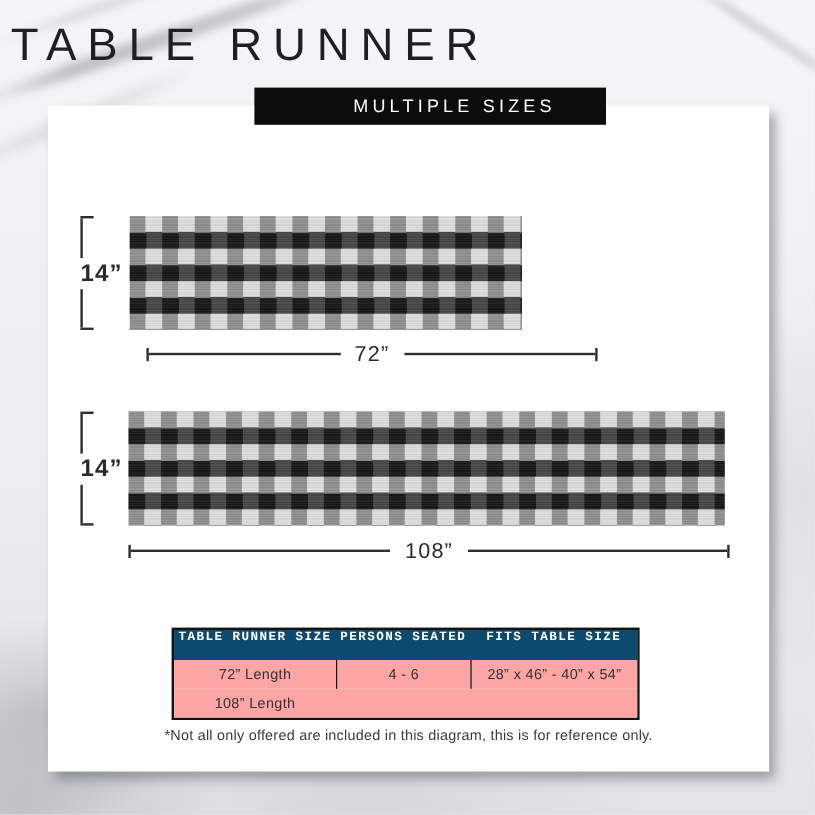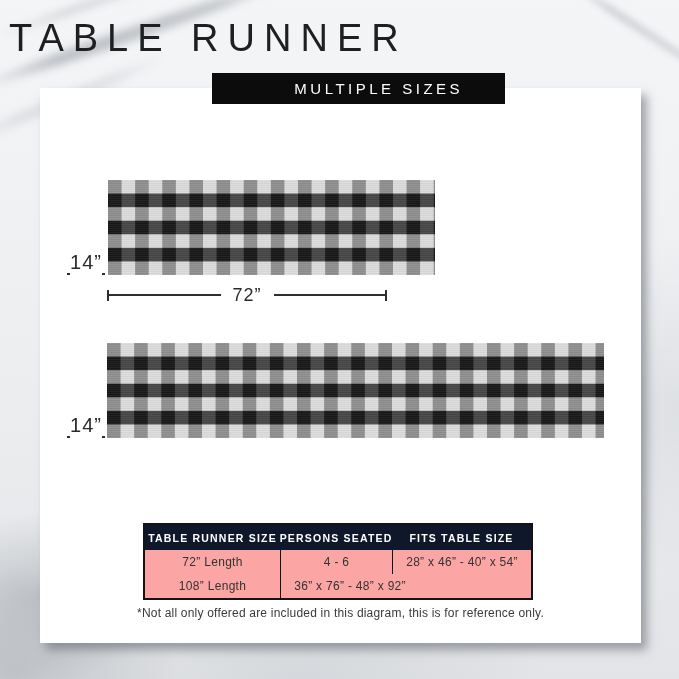--- a/index.html
+++ b/index.html
@@ -43,39 +43,39 @@
   .runner{
     position:absolute;height:95px;
     background-image:
       repeating-linear-gradient(0deg, rgba(255,255,255,0.05) 0 1px, rgba(0,0,0,0.035) 1px 2px),
       conic-gradient(var(--check-white) 0 25%, var(--check-darkgray) 0 50%, var(--check-black) 0 75%, var(--check-gray) 0 100%);
     background-size:100% 100%, 27.15px 27.15px;
   }
   .runner.r72{left:108px;top:180px;width:327px;}
   .runner.r108{left:107px;top:343px;width:497px;}
 
-  .vdim{position:absolute;left:67px;width:38px;display:flex;flex-direction:row;align-items:flex-end;}
+  .vdim{position:absolute;left:67px;width:38px;display:flex;flex-direction:column;align-items:flex-start;font-weight:bold;}
   .vdim.d1{top:180px;height:95px;}
   .vdim.d2{top:343px;height:95px;}
   .vcap{width:11px;height:2px;background:#2f2f2f;}
   .vseg{width:2px;flex:1;background:#2f2f2f;}
   .vlabel{font-size:20px;color:#2b2b2b;letter-spacing:1px;line-height:1;margin:3px 0;white-space:nowrap;}
 
   .hdim{position:absolute;display:flex;align-items:center;height:20px;}
-  .hdim.d1{left:107px;top:285px;width:280px;}
+  .hdim.d1{left:122px;top:285px;width:376px;}
   .hdim.d2{left:107px;top:449px;width:501px;}
   .htick{width:2px;height:11px;background:#2f2f2f;}
   .hseg{flex:1;height:2px;background:#2f2f2f;}
   .hlabel{font-size:18px;color:#2b2b2b;letter-spacing:1px;margin:0 12px;white-space:nowrap;line-height:1;}
 
   .sizetable{
     position:absolute;left:143px;top:523px;width:390px;
     border:2px solid #131313;box-sizing:border-box;background:#fff;
   }
-  .thead{display:flex;background:#0f172a;color:#fff;height:25px;align-items:center;}
+  .thead{display:flex;background:#0c4a6e;color:#fff;height:25px;align-items:flex-start;font-family:Liberation Mono, monospace;}
   .th{display:flex;align-items:center;justify-content:center;
       font-size:10.5px;font-weight:bold;letter-spacing:1.2px;white-space:nowrap;}
   .trow{display:flex;height:24px;background:#fca5a5;}
   .td{display:flex;align-items:center;justify-content:center;
       font-size:12px;color:#333333;letter-spacing:.3px;white-space:nowrap;box-sizing:border-box;}
   .trow .td + .td{border-left:1.5px solid #131313;}
   .c1{width:35%;}.c2{width:29%;}.c3{width:36%;}
 
   .footnote{
     position:absolute;left:40px;top:606px;width:601px;text-align:center;
@@ -118,33 +118,39 @@
   </div>
 
   <div class="vdim d2">
     <div class="vcap"></div>
     <div class="vseg"></div>
     <div class="vlabel">14”</div>
     <div class="vseg"></div>
     <div class="vcap"></div>
   </div>
   <div class="runner r108"></div>
+  <div class="hdim d2">
+    <div class="htick"></div>
+    <div class="hseg"></div>
+    <div class="hlabel">108”</div>
+    <div class="hseg"></div>
+    <div class="htick"></div>
+  </div>
 
   <div class="sizetable">
     <div class="thead">
       <div class="th c1">TABLE RUNNER SIZE</div>
       <div class="th c2">PERSONS SEATED</div>
       <div class="th c3">FITS TABLE SIZE</div>
     </div>
     <div class="trow">
       <div class="td c1">72” Length</div>
       <div class="td c2">4 - 6</div>
       <div class="td c3">28” x 46” - 40” x 54”</div>
     </div>
     <div class="trow">
       <div class="td c1">108” Length</div>
-      <div class="td c3">36” x 76” - 48” x 92”</div>
     </div>
   </div>
 
   <div class="footnote">*Not all only offered are included in this diagram, this is for reference only.</div>
 
 </div>
 
 </body></html>

